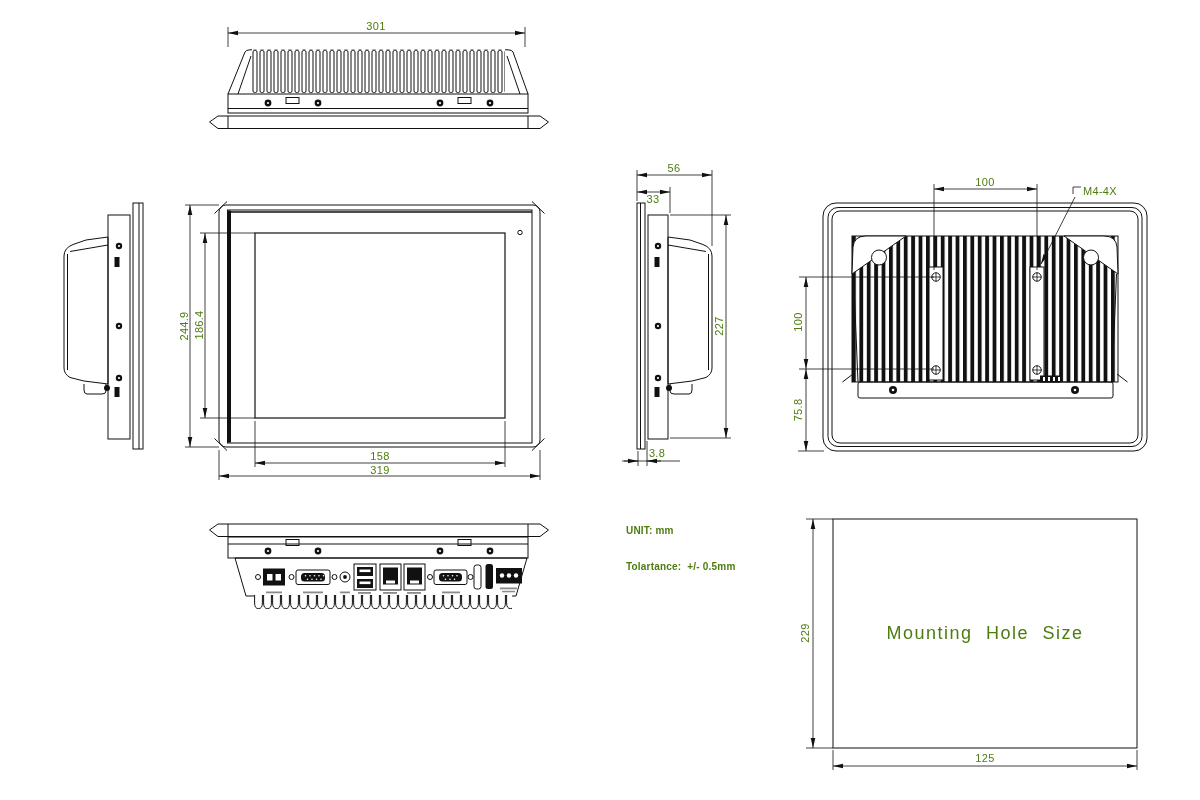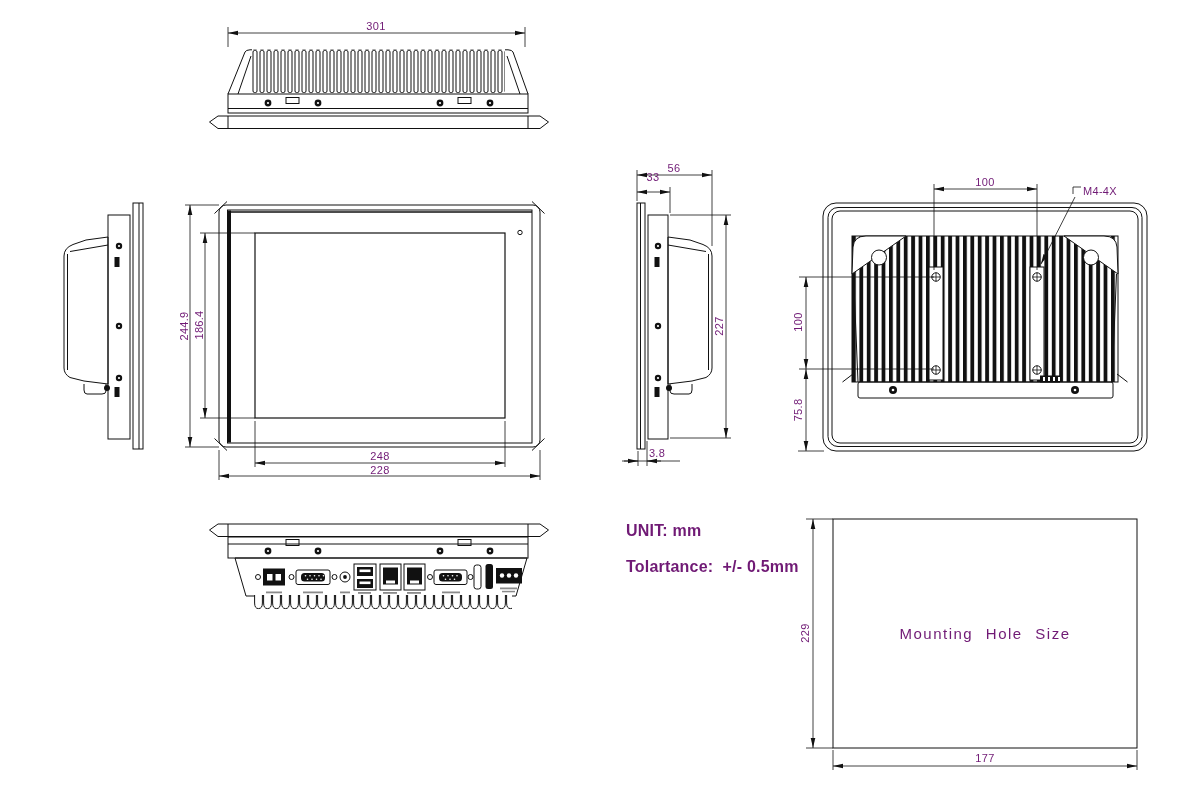--- a/index.html
+++ b/index.html
@@ -1,25 +1,25 @@
 <!DOCTYPE html>
 <html><head>
 <meta charset="utf-8">
 <style>
   html,body{margin:0;padding:0;background:#fff;}
   #canvas{position:relative;width:1200px;height:800px;background:#fff;
-          font-family:"Liberation Sans", sans-serif;color:#701a75;overflow:hidden;}
+          font-family:"Liberation Sans", sans-serif;color:#4d7c0f;overflow:hidden;}
   svg{position:absolute;left:0;top:0;}
   .lbl{position:absolute;font-size:11px;line-height:1;white-space:nowrap;
        transform:translate(-50%,-50%);letter-spacing:.3px;}
   .lbl.v{transform:translate(-50%,-50%) rotate(-90deg);}
   .lbl.left{transform:translate(0,-50%);}
-  .note{position:absolute;font-size:16px;font-weight:600;line-height:1;
+  .note{position:absolute;font-size:10px;font-weight:600;line-height:1;
         white-space:pre;transform:translate(0,-50%);letter-spacing:.2px;}
-  .title{position:absolute;font-size:15px;letter-spacing:1.5px;word-spacing:7px;
+  .title{position:absolute;font-size:18px;letter-spacing:1.5px;word-spacing:7px;
          white-space:nowrap;transform:translate(-50%,-50%);}
 </style>
 </head>
 <body>
 
 <div id="canvas">
 
 <svg width="1200" height="800" viewBox="0 0 1200 800">
   <defs>
     <marker id="mE" markerUnits="userSpaceOnUse" markerWidth="12" markerHeight="8" refX="10.5" refY="4" orient="auto">
@@ -299,29 +299,29 @@
     <line class="dl" x1="813" y1="519" x2="813" y2="748" marker-start="url(#mS)" marker-end="url(#mE)"></line>
     <line class="dl" x1="833" y1="750" x2="833" y2="770"></line>
     <line class="dl" x1="1137" y1="750" x2="1137" y2="770"></line>
     <line class="dl" x1="833" y1="766" x2="1137" y2="766" marker-start="url(#mS)" marker-end="url(#mE)"></line>
   </g>
 </svg>
 
 <span class="lbl" style="left:376px;top:26px">301</span>
 <span class="lbl v" style="left:184px;top:326px">244.9</span>
 <span class="lbl v" style="left:199px;top:325px">186.4</span>
-<span class="lbl" style="left:380px;top:456px">248</span>
-<span class="lbl" style="left:380px;top:470px">228</span>
+<span class="lbl" style="left:380px;top:456px">158</span>
+<span class="lbl" style="left:380px;top:470px">319</span>
 <span class="lbl" style="left:674px;top:168px">56</span>
-<span class="lbl" style="left:653px;top:177px">33</span>
+<span class="lbl" style="left:653px;top:199px">33</span>
 <span class="lbl v" style="left:719px;top:326px">227</span>
 <span class="lbl" style="left:657px;top:453px">3.8</span>
 <span class="lbl" style="left:985px;top:182px">100</span>
 <span class="lbl left" style="left:1083px;top:191px">M4-4X</span>
 <span class="lbl v" style="left:798px;top:322px">100</span>
 <span class="lbl v" style="left:798px;top:410px">75.8</span>
 <span class="note" style="left:626px;top:531px">UNIT: mm</span>
 <span class="note" style="left:626px;top:567px">Tolartance:  +/- 0.5mm</span>
 <span class="title" style="left:985px;top:633px">Mounting Hole Size</span>
 <span class="lbl v" style="left:805px;top:633px">229</span>
-<span class="lbl" style="left:985px;top:758px">177</span>
+<span class="lbl" style="left:985px;top:758px">125</span>
 
 </div>
 
 </body></html>

